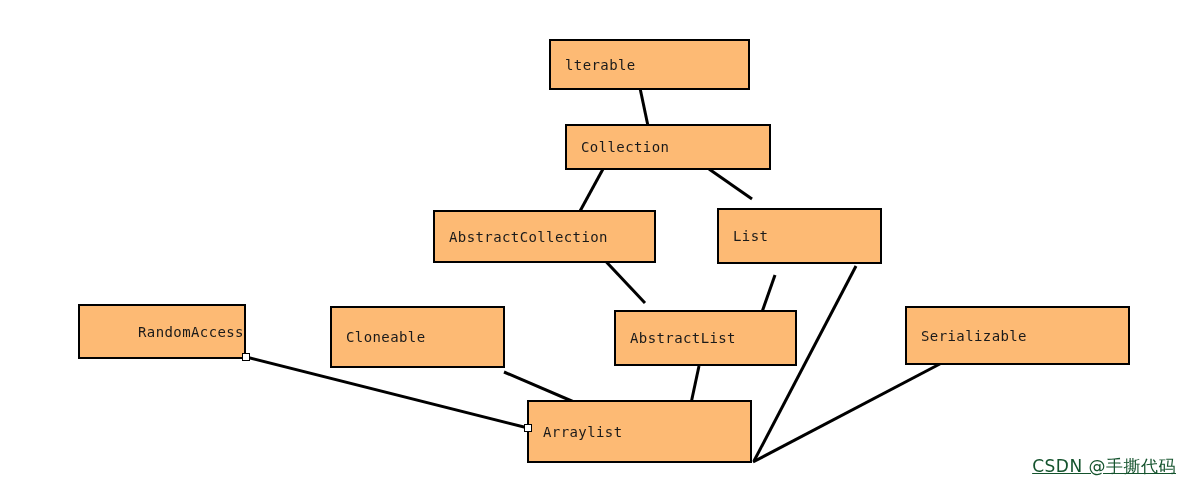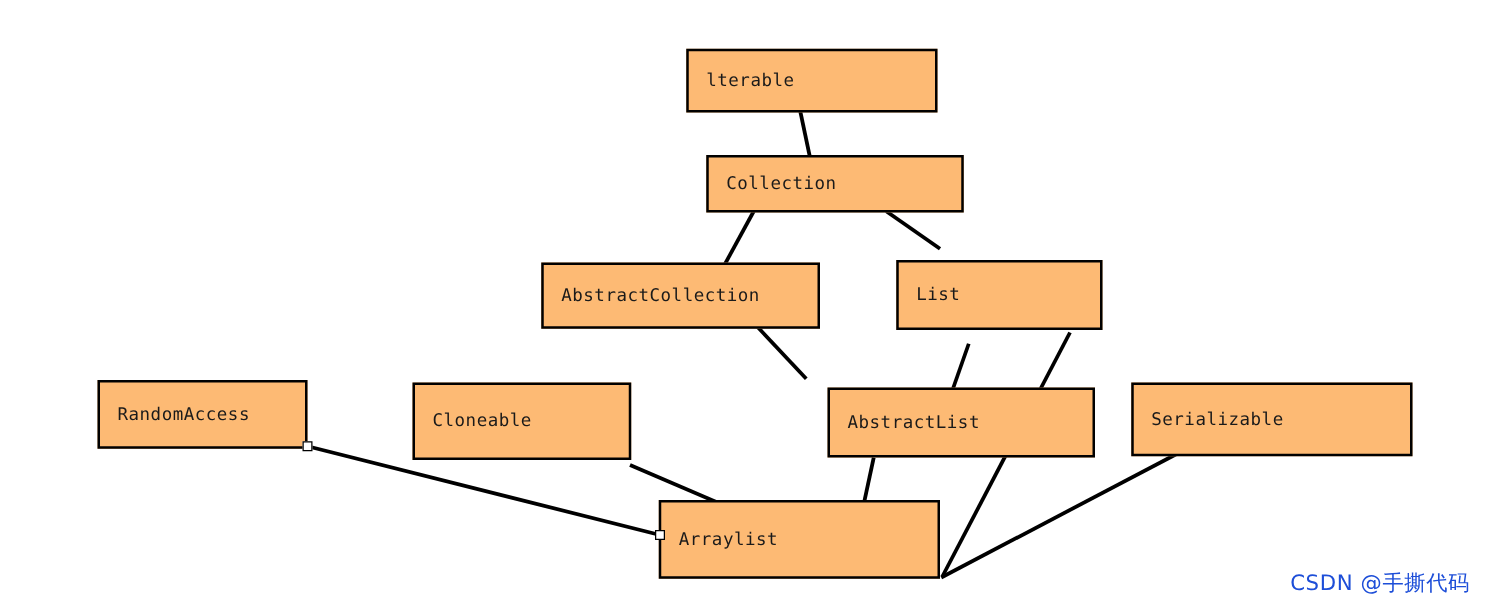--- a/index.html
+++ b/index.html
@@ -89,37 +89,37 @@
       </div>
       <div class="uml-box" style="left: 549px; top: 124px; width: 206px; height: 46px; border-color: rgb(0, 0, 0); margin-left: 16px;">
         <span class="box-label">Collection</span>
       </div>
       <div class="uml-box" style="left: 433px; top: 210px; width: 223px; height: 53px; border-color: rgb(0, 0, 0);">
         <span class="box-label">AbstractCollection</span>
       </div>
       <div class="uml-box" style="left: 717px; top: 208px; width: 165px; height: 56px; border-color: rgb(0, 0, 0);">
         <span class="box-label">List</span>
       </div>
-      <div class="uml-box" style="left: 78px; top: 304px; width: 168px; height: 55px; border-color: rgb(0, 0, 0);">
+      <div class="uml-box" style="left: 78px; top: 304px; width: 168px; height: 55px; border-color: rgb(0, 0, 0); padding-left: 44px;">
         <span class="box-label">RandomAccess</span>
       </div>
       <div class="uml-box" style="left: 330px; top: 306px; width: 175px; height: 62px; border-color: rgb(0, 0, 0);">
         <span class="box-label">Cloneable</span>
       </div>
-      <div class="uml-box" style="left: 614px; top: 310px; width: 214px; height: 56px; border-color: rgb(0, 0, 0); margin-left: 48px;">
+      <div class="uml-box" style="left: 614px; top: 310px; width: 183px; height: 56px; border-color: rgb(0, 0, 0);">
         <span class="box-label">AbstractList</span>
       </div>
       <div class="uml-box" style="left: 905px; top: 296px; width: 225px; height: 59px; border-color: rgb(0, 0, 0); margin-top: 10px;">
         <span class="box-label">Serializable</span>
       </div>
       <div class="uml-box" style="left: 527px; top: 400px; width: 225px; height: 63px; border-color: rgb(0, 0, 0);">
         <span class="box-label">Arraylist</span>
       </div>
     </div>
 
   <div id="handle-layer">
       <div class="handle" style="left: 242px; top: 353px;"></div>
       <div class="handle" style="left: 524px; top: 424px;"></div>
     </div>
 
-  <div id="watermark" style="color: #1d4ed8;">CSDN @手撕代码</div>
+  <div id="watermark" style="color: #14532d; text-decoration: underline;">CSDN @手撕代码</div>
 
 </div>
 
 </body></html>

